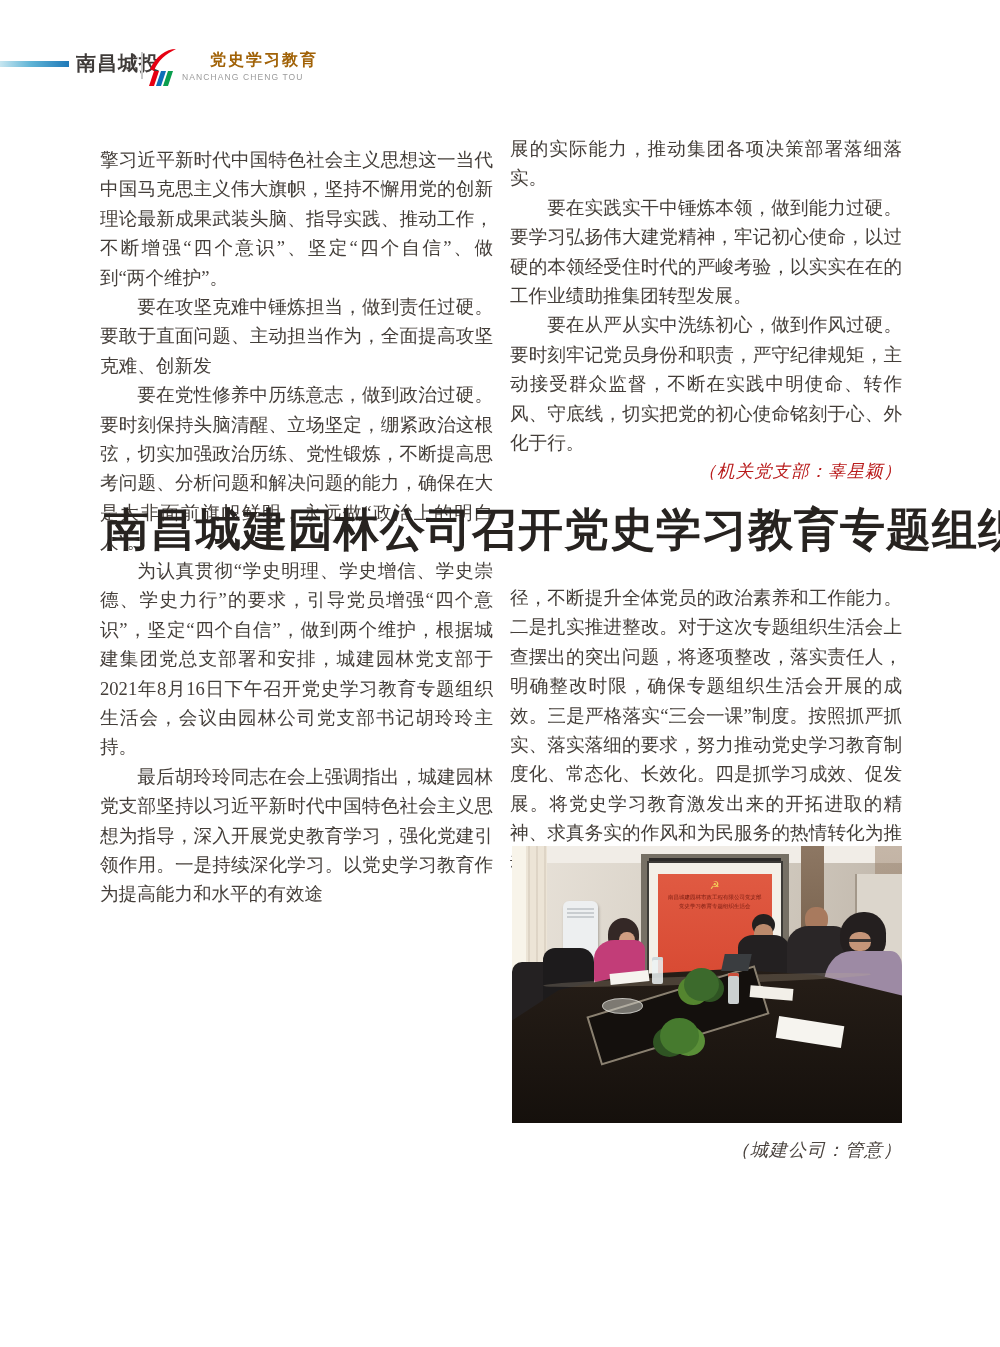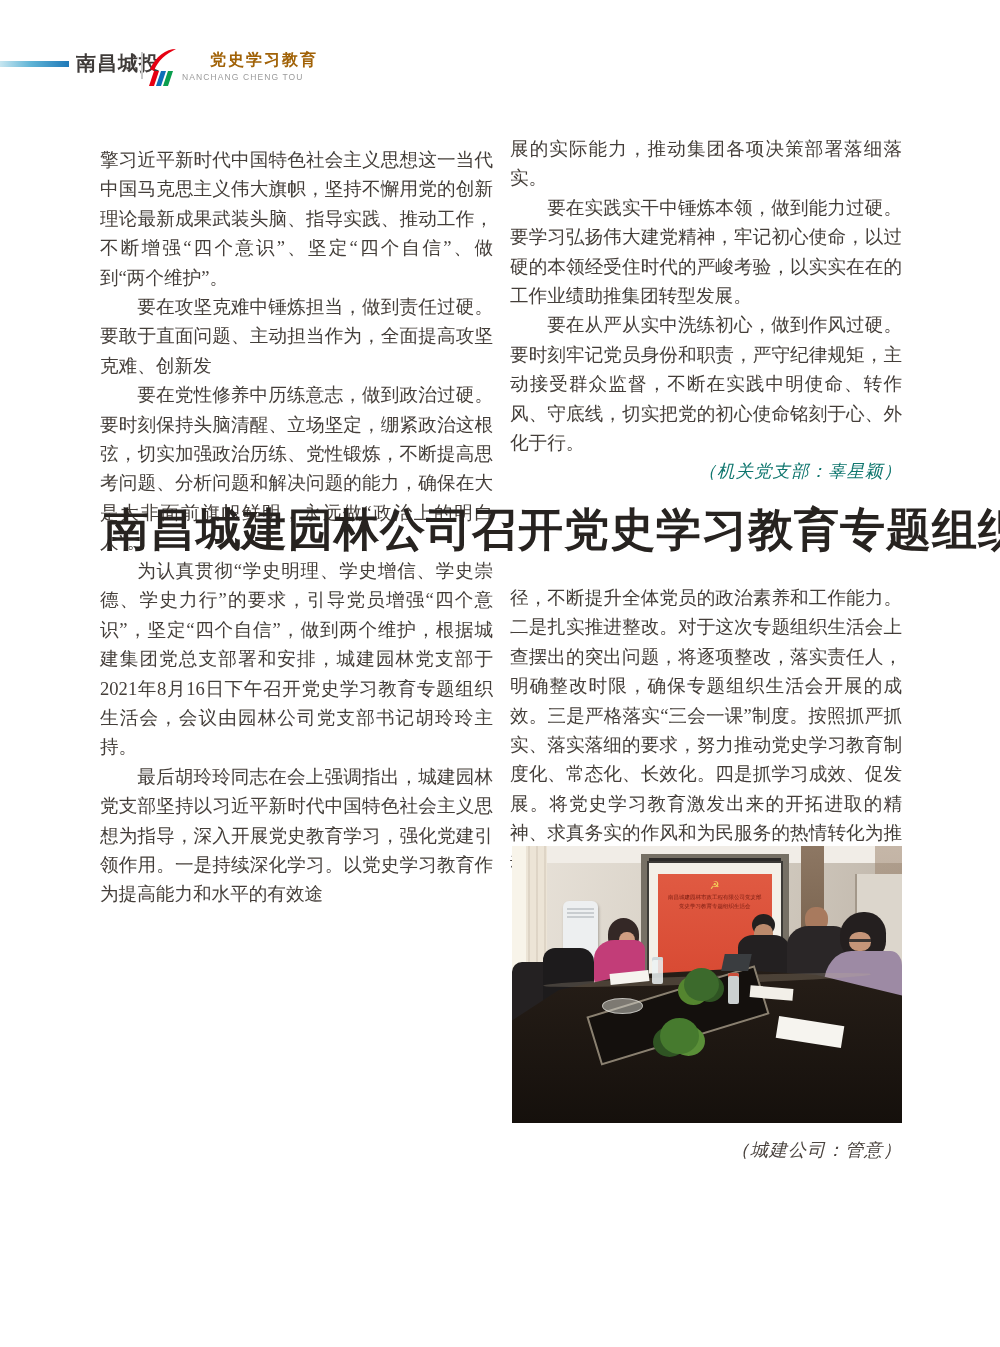--- a/index.html
+++ b/index.html
@@ -14,21 +14,21 @@
   .hdr-logo{position:absolute;left:147px;top:48px;width:30px;height:38px;}
   .hdr-prog{position:absolute;left:182px;top:50px;font-family:"Liberation Sans",sans-serif;
             font-weight:700;font-size:16px;color:#a16207;letter-spacing:2px;margin-left:28px;}
   .hdr-sub{position:absolute;left:182px;top:72px;font-family:"Liberation Sans",sans-serif;
            font-size:8.5px;color:#9b9b9b;letter-spacing:1.1px;}
   
   .col{position:absolute;font-size:18.6px;line-height:29.4px;text-align:justify;color:#443e39;}
   .col p{margin:0;text-indent:2em;}
   .col p.noindent{text-indent:0;}
   .byline{margin-top:2px;text-align:right;font-style:italic;font-size:17.5px;
-          letter-spacing:1px;color:#0f766e;text-indent:0 !important;}
+          letter-spacing:1px;color:#b91c1c;text-indent:0 !important;}
   .headline{position:absolute;left:104px;top:500px;width:792px;white-space:nowrap;
             font-family:"Liberation Sans",sans-serif;font-weight:900;font-size:45px;
             letter-spacing:1px;color:#272320;text-align:center;}
   
   .photo{position:absolute;left:512px;top:846px;width:390px;height:277px;overflow:hidden;
          background:linear-gradient(100deg,#e9e3da 0%,#d3ccc1 55%,#bcb2a6 100%);}
   .ph{position:absolute;}
   .ph-ceiling{left:0;top:0;width:100%;height:6%;background:#f1ede7;}
   .ph-curtain{left:0;top:0;width:9%;height:60%;background:#ece4d6;
      background-image:repeating-linear-gradient(90deg,rgba(120,100,80,.12) 0 2px,transparent 2px 8px);}

